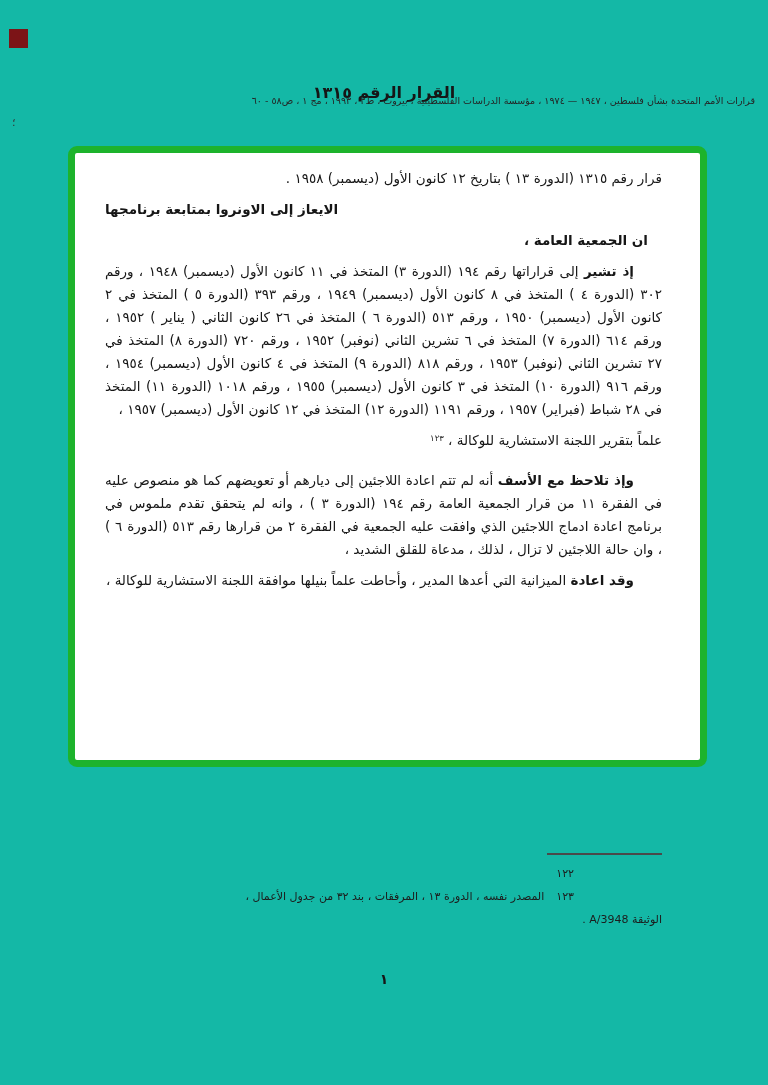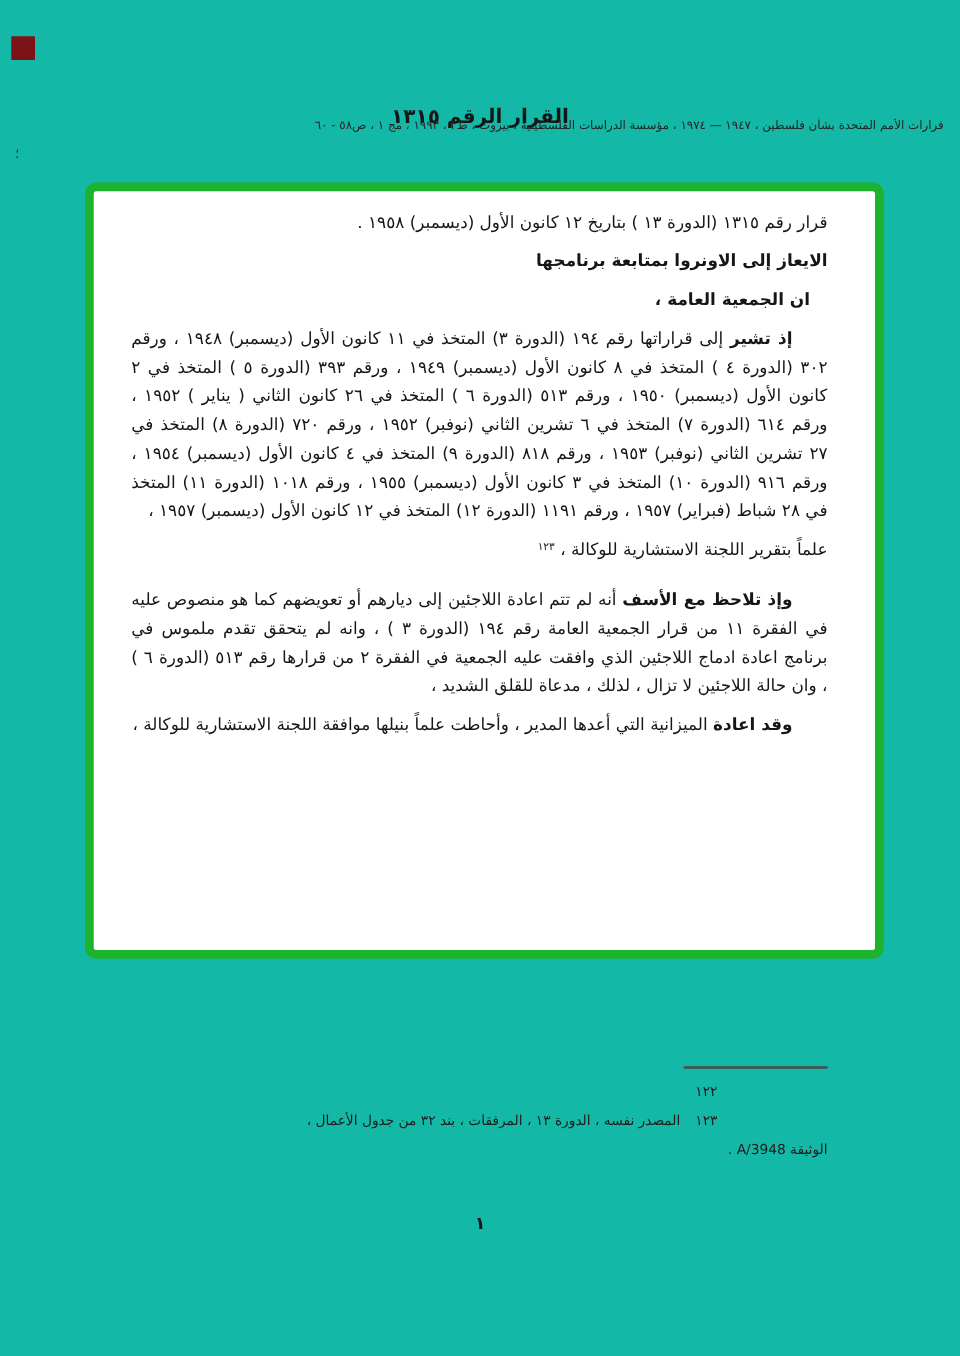--- a/index.html
+++ b/index.html
@@ -49,21 +49,21 @@
     overflow: hidden;
     direction: rtl; text-align: justify;
     font-size: 13.5px; line-height: 23px;
   }
   .para { margin-bottom: 8px; text-indent: 28px; }
   .para.no-indent { text-indent: 0; }
   .para.small-indent { text-indent: 14px; }
   .para.gap-after { margin-bottom: 17px; }
   .subject {
     font-size: 13.5px; font-weight: bold;
-    text-align: right; text-indent: 0;
+    text-align: left; text-indent: 0;
     margin-bottom: 8px;
   }
   .bold { font-weight: bold; }
   sup { font-size: 8.5px; line-height: 0; vertical-align: 4px; }
   .footnote-area {
     position: absolute; left: 30px; right: 38px; top: 700px;
     direction: rtl;
     font-size: 11px; line-height: 18px; color: #1c1c1c;
   }
   .fn-rule {

